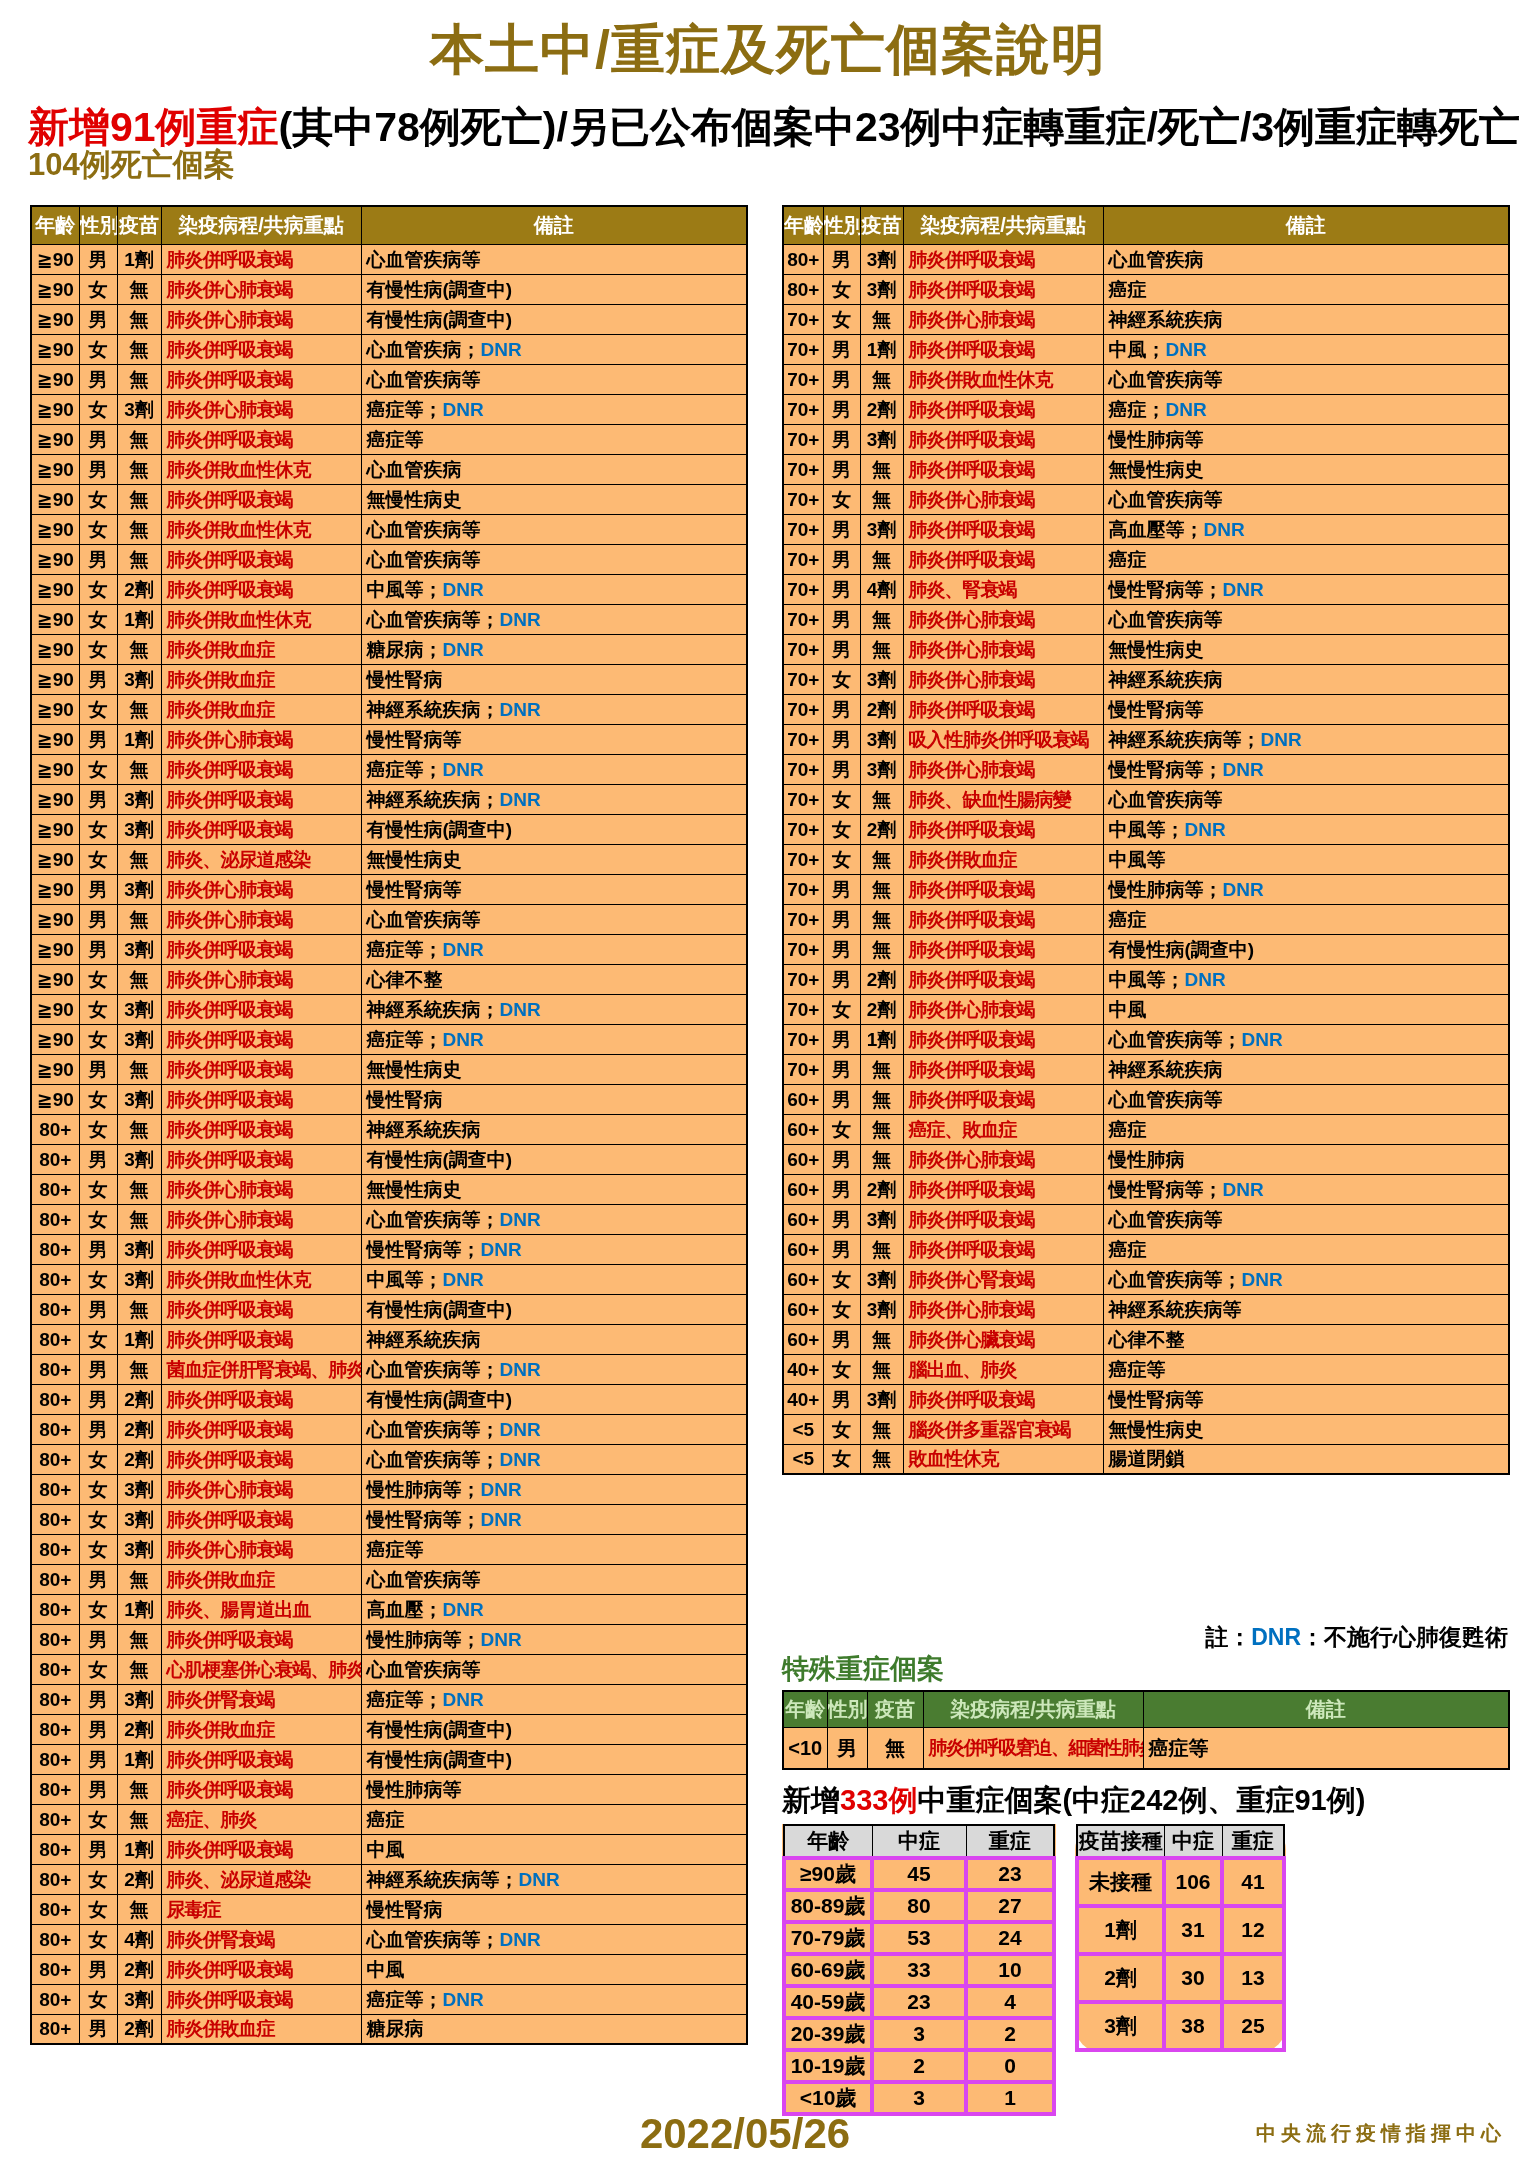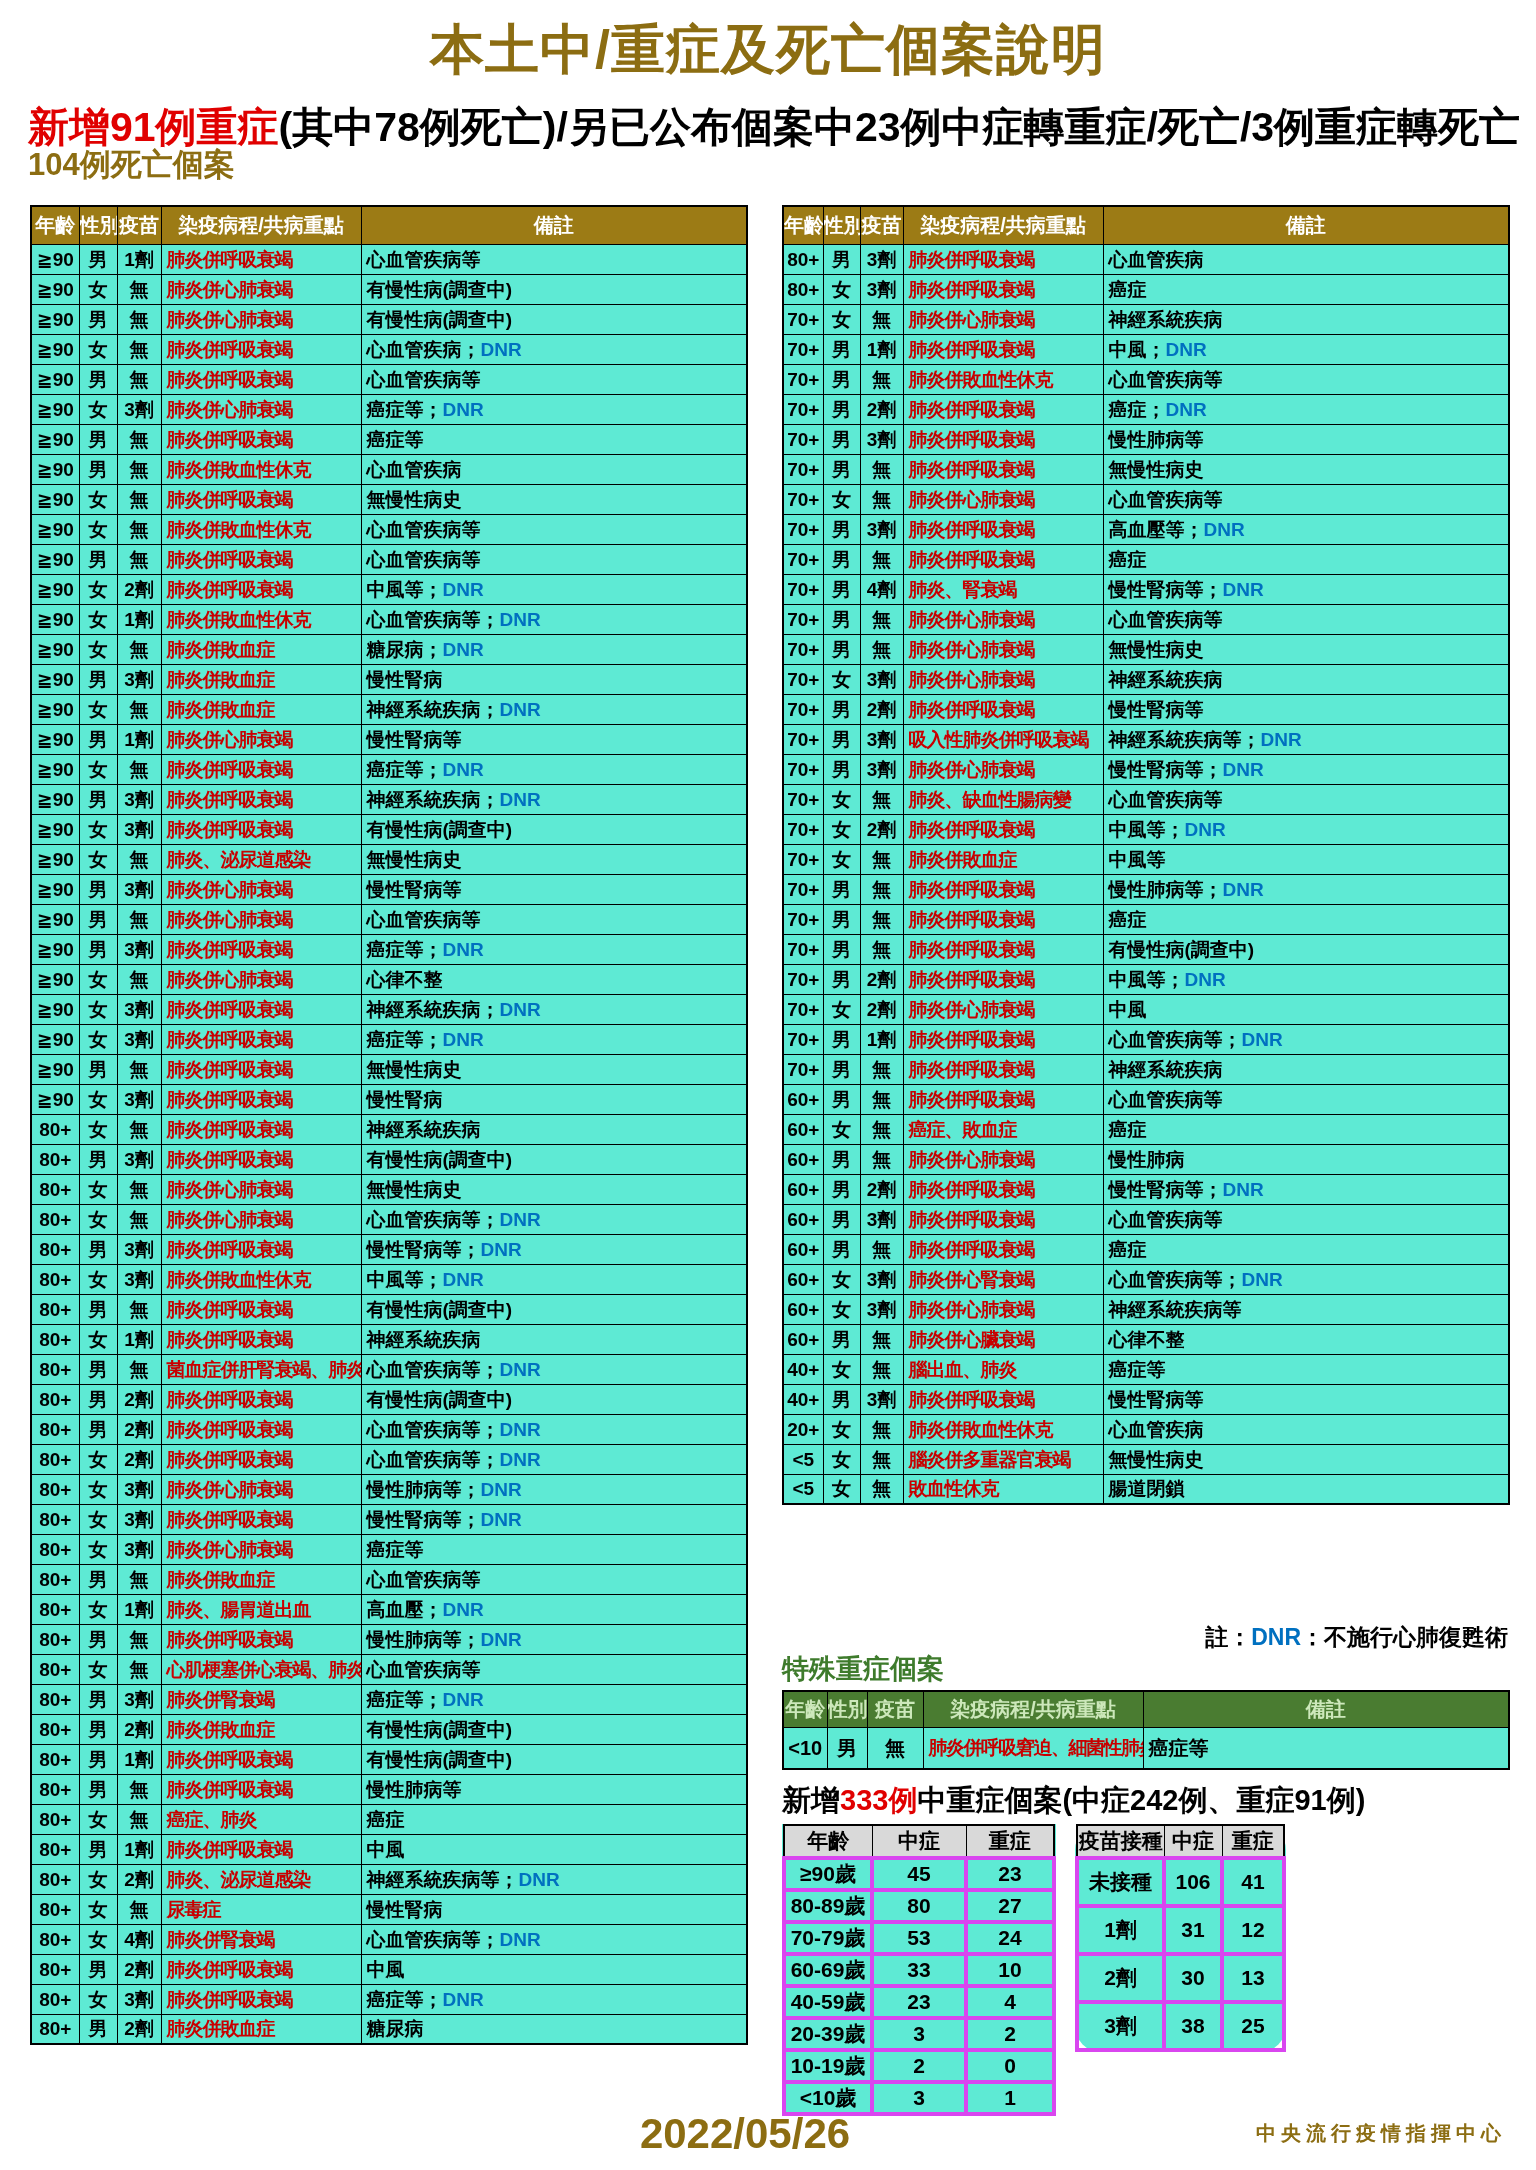--- a/index.html
+++ b/index.html
@@ -9,21 +9,21 @@
   }
   *{margin:0;padding:0;box-sizing:border-box;}
   body{width:1536px;height:2170px;position:relative;background:#fff;overflow:hidden;
        font-family:"Liberation Sans","DejaVu Sans",sans-serif;color:#000;}
   .title{position:absolute;top:14px;left:0;width:1536px;text-align:center;
          font-size:54px;font-weight:900;color:var(--c-gold-text);letter-spacing:1px;}
   .subtitle{position:absolute;top:100px;left:28px;font-size:41px;font-weight:bold;white-space:nowrap;}
   .subtitle .hl{color:var(--c-red-bright);}
   .subtitle2{position:absolute;top:144px;left:28px;font-size:31px;font-weight:bold;color:var(--c-gold-text);}
 
-  table{border-collapse:collapse;table-layout:fixed;position:absolute;background:#5eead4;}
+  table{border-collapse:collapse;table-layout:fixed;position:absolute;background:#fdba74;}
   .case-table{border:2px solid #000;}
   .case-table th{background:var(--c-gold-bg);color:#fff;border:1px solid #000;
                  font-size:20px;font-weight:bold;height:38px;padding:0;white-space:nowrap;overflow:hidden;}
   .case-table td{border:1px solid #000;height:30px;font-size:19px;font-weight:bold;
                  text-align:center;padding:0 2px;white-space:nowrap;overflow:hidden;line-height:1;}
   .case-table td.course{color:var(--c-red);text-align:left;padding-left:5px;letter-spacing:-1px;}
   .case-table td.remark{text-align:left;padding-left:5px;}
   .dnr{color:var(--c-blue);}
 
   .tbl-left{left:30px;top:205px;width:716px;}
@@ -789,27 +789,20 @@
         <td class="remark">癌症等</td>
       </tr>
       <tr>
         <td>40+</td>
         <td>男</td>
         <td>3劑</td>
         <td class="course">肺炎併呼吸衰竭</td>
         <td class="remark">慢性腎病等</td>
       </tr>
       <tr>
-        <td>20+</td>
-        <td>女</td>
-        <td>無</td>
-        <td class="course">肺炎併敗血性休克</td>
-        <td class="remark">心血管疾病</td>
-      </tr>
-      <tr>
         <td>&lt;5</td>
         <td>女</td>
         <td>無</td>
         <td class="course">腦炎併多重器官衰竭</td>
         <td class="remark">無慢性病史</td>
       </tr>
       <tr>
         <td>&lt;5</td>
         <td>女</td>
         <td>無</td>

